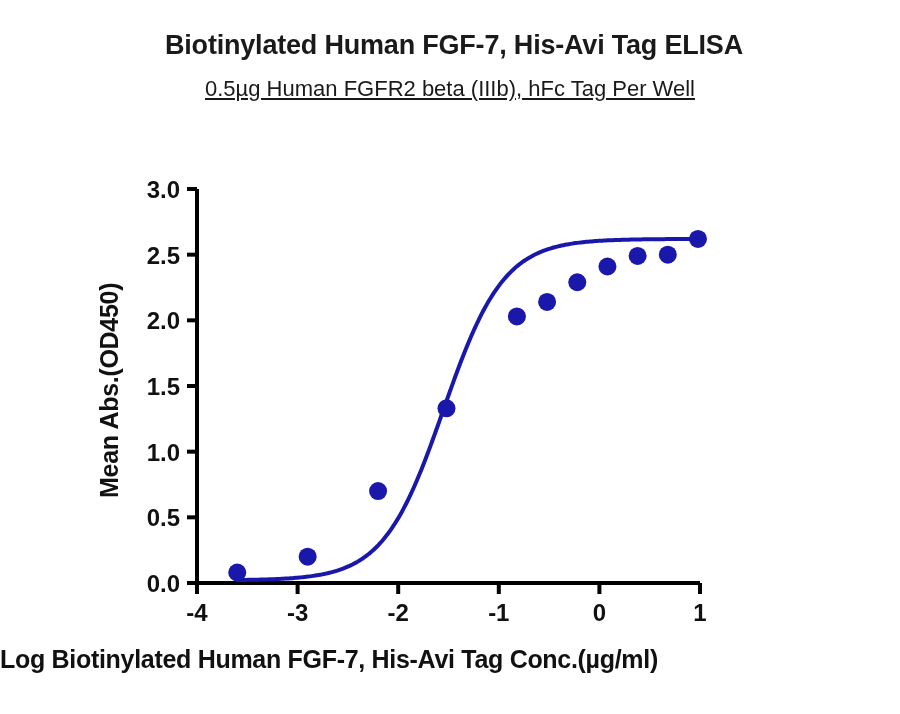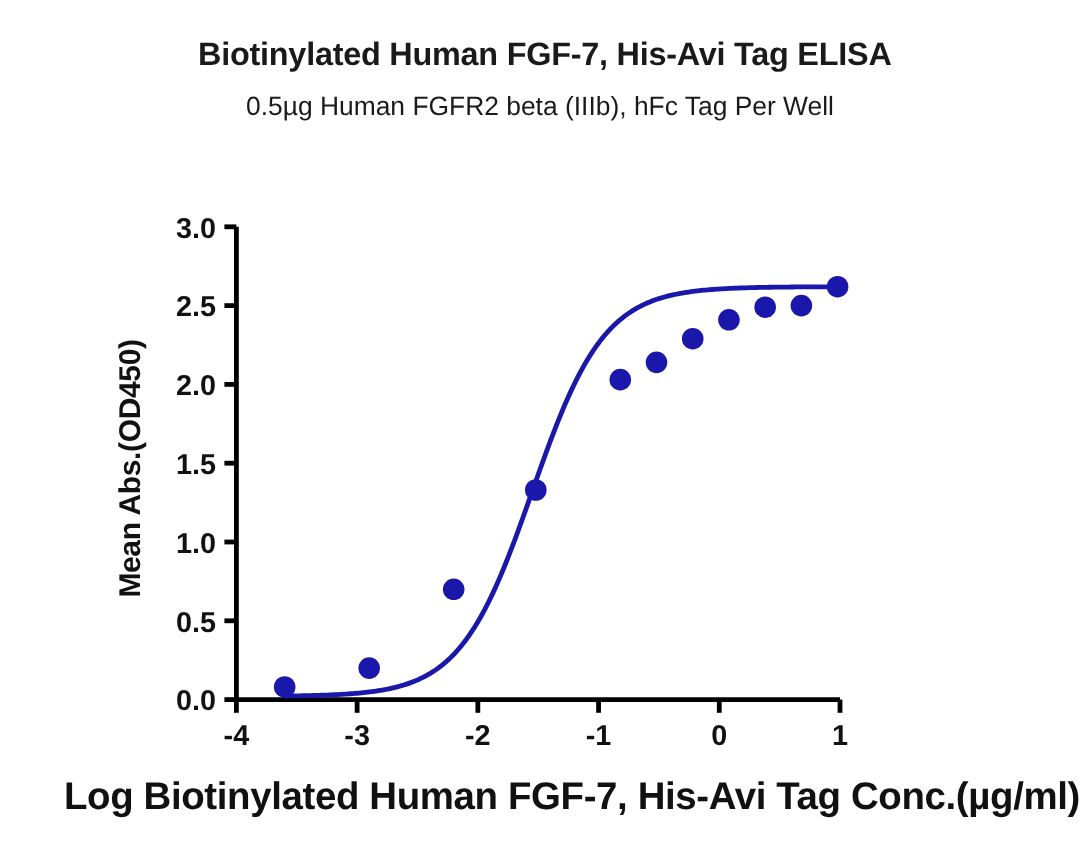--- a/index.html
+++ b/index.html
@@ -34,28 +34,29 @@
   }
   .subtitle {
     position: absolute;
     left: 0;
     top: 76px;
     width: 900px;
     text-align: center;
     font-size: 22px;
     font-weight: normal;
     color: #1a1a1a;
+    text-decoration: underline;
   }
   .xlabel {
     position: absolute;
     left: 0;
     top: 645px;
     width: 900px;
-    text-align: right;
-    font-size: 32px;
+    text-align: left;
+    font-size: 25px;
     font-weight: bold;
     letter-spacing: -0.3px;
     color: #111111;
   }
   .ylabel {
     position: absolute;
     left: 95px;
     top: 240px;
     width: 34px;
     height: 300px;

